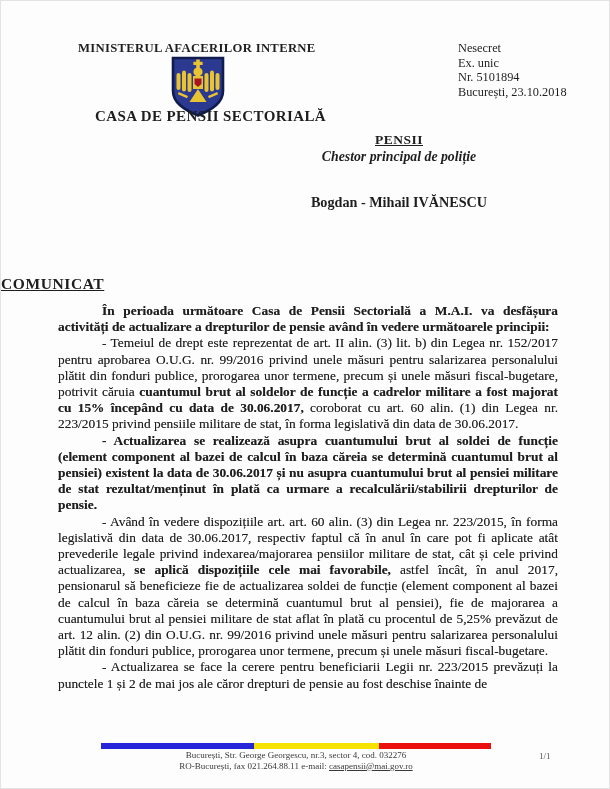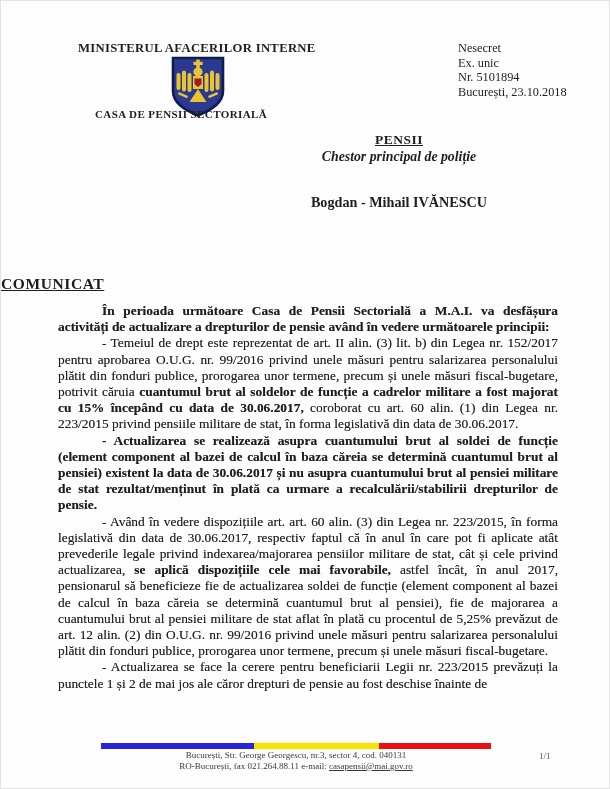--- a/index.html
+++ b/index.html
@@ -13,21 +13,21 @@
     color:#1e1e1e;
     overflow:hidden;
   }
   .ministry{
     position:absolute;left:77px;top:40px;
     font-weight:bold;font-size:12.7px;letter-spacing:.3px;white-space:nowrap;
   }
   .emblem{position:absolute;left:169px;top:54px;width:56px;height:64px;}
   .institution{
     position:absolute;left:94px;top:107px;
-    font-weight:bold;font-size:11px;letter-spacing:.4px;white-space:nowrap;
+    font-weight:bold;font-size:15px;letter-spacing:.4px;white-space:nowrap;
   }
   .meta{
     position:absolute;left:425px;top:40px;
     font-size:12.3px;line-height:14.7px;margin-left:32px;
   }
   .approval{
     position:absolute;left:240px;top:131px;width:316px;
     text-align:center;line-height:16.5px;
   }
   .approval .aprob{font-weight:bold;font-size:13.5px;text-decoration:underline;letter-spacing:.5px;}
@@ -116,19 +116,19 @@
     <p><span class="seg">- Actualizarea se face la cerere pentru beneficiarii Legii nr. 223/2015 prevăzuți la punctele 1 și 2 de mai jos ale căror drepturi de pensie au fost deschise înainte de</span></p>
   </div>
 
   <div class="flag-bar">
     <div class="flag-blue"></div>
     <div class="flag-yellow"></div>
     <div class="flag-red"></div>
   </div>
 
   <div class="footer-text">
-    <div>București, Str. George Georgescu, nr.3, sector 4, cod. 040131</div>
+    <div>București, Str. George Georgescu, nr.3, sector 4, cod. 032276</div>
     <div><span>RO-București, fax 021.264.88.11 e-mail: </span><a href="#">casapensii@mai.gov.ro</a></div>
   </div>
 
   <div class="page-num">1/1</div>
 
 </div>
 
 </body></html>

